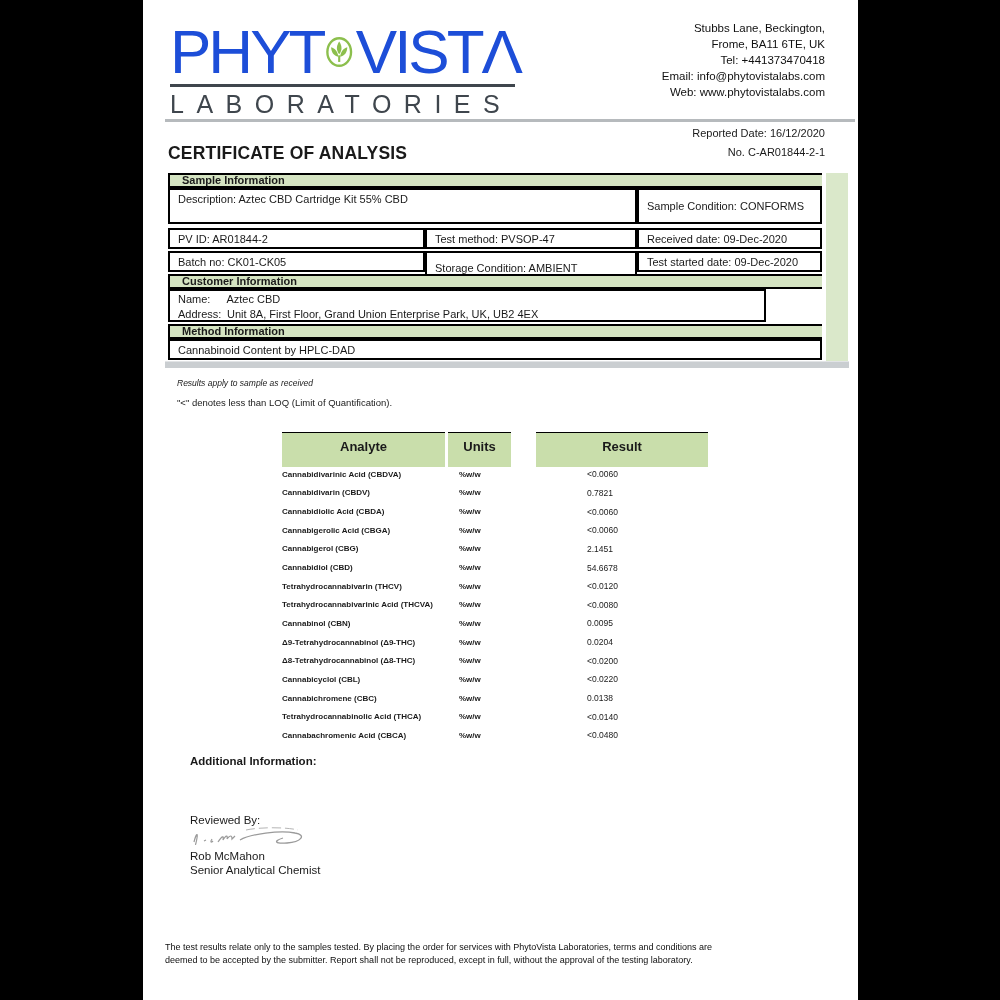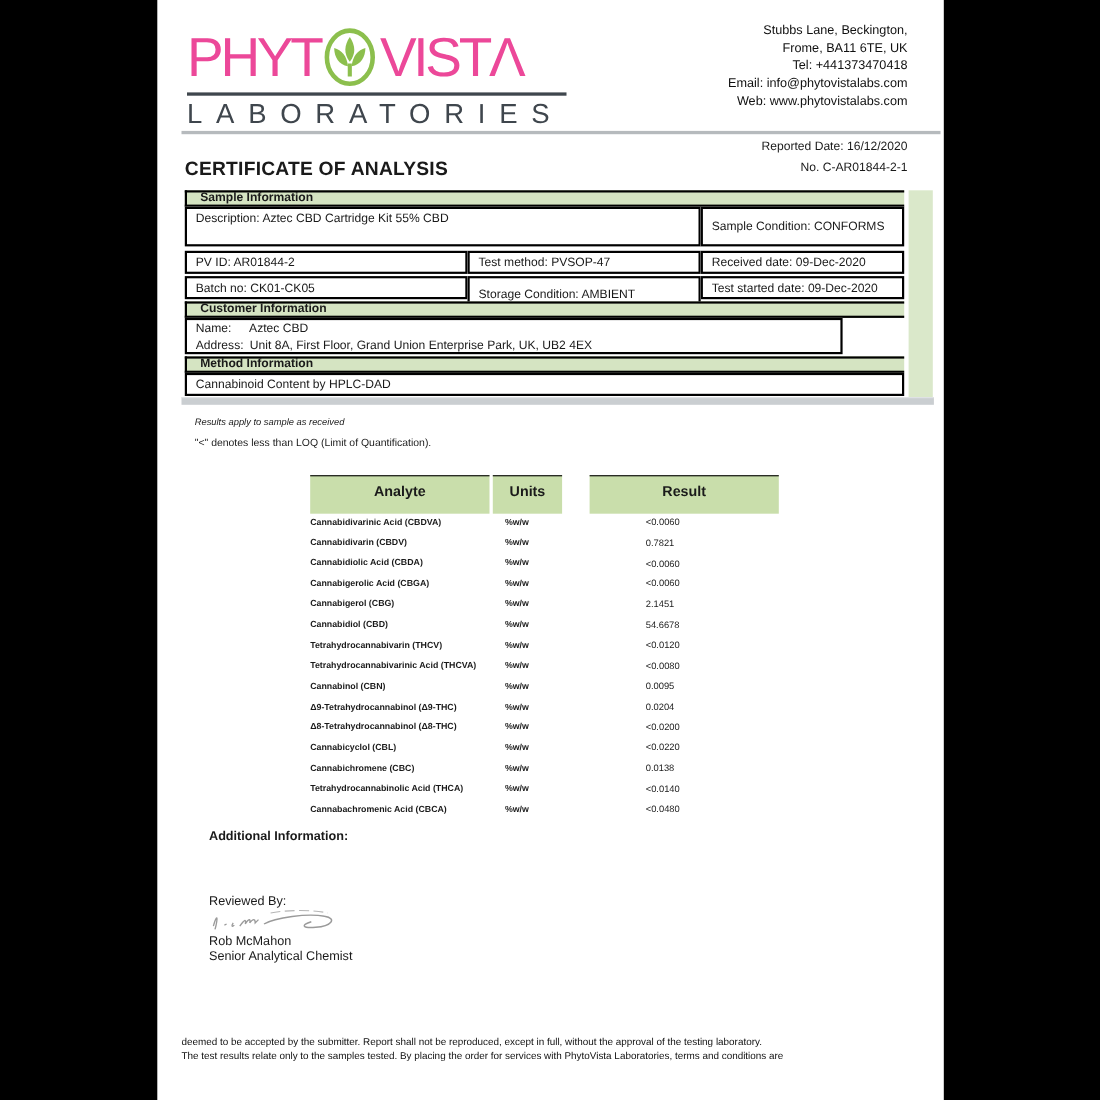--- a/index.html
+++ b/index.html
@@ -3,21 +3,21 @@
 <meta charset="utf-8">
 <style>
   html,body{margin:0;padding:0;}
   body{width:1000px;height:1000px;background:#000;position:relative;
        font-family:"Liberation Sans", sans-serif;color:#1a1a1a;overflow:hidden;}
   .page{position:absolute;left:143px;top:0;width:715px;height:1000px;background:#fff;}
   .abs{position:absolute;}
 
   
   .brandrow{left:27px;top:22px;width:350px;height:60px;display:flex;align-items:center;}
-  .wordmark{font-size:50px;letter-spacing:-3px;color:#ec4899;font-weight:400;line-height:1;}
+  .wordmark{font-size:62px;letter-spacing:-3px;color:#1d4ed8;font-weight:400;line-height:1;}
   .leafsvg{width:50px;height:56px;margin:0 2px;}
   .darkrule{left:27px;top:84px;width:345px;height:3px;background:#3f464d;}
   .labword{left:27px;top:90px;width:352px;font-size:25px;color:#3f464d;letter-spacing:12.5px;font-weight:400;}
   .grayrule{left:22px;top:119px;width:690px;height:3px;background:#b6babd;}
 
   .contact{left:362px;top:20px;width:320px;text-align:right;font-size:11.5px;line-height:16px;color:#101010;}
   .contact div{white-space:nowrap;}
 
   
   .repdate{left:382px;top:127px;width:300px;text-align:right;font-size:11px;}
@@ -209,17 +209,17 @@
     <path d="M6 16 C8 8 10 6 9 12 C8 18 7 20 8 17" stroke="#9a9a9a" stroke-width="1.2" fill="none"></path>
     <path d="M16 15 l2 -1 m6 -1 c-2 3 -1 4 1 2" stroke="#9a9a9a" stroke-width="1.2" fill="none"></path>
     <path d="M30 16 c4 -6 6 -7 5 -2 c3 -5 5 -5 4 -1 c3 -4 5 -4 5 0 l3 -3" stroke="#9a9a9a" stroke-width="1.2" fill="none"></path>
     <path d="M52 14 c10 -6 40 -10 55 -7 c12 2 6 9 -8 10 c-12 1 -14 -2 -4 -5" stroke="#9a9a9a" stroke-width="1.3" fill="none"></path>
     <path d="M58 4 c14 -3 40 -3 52 0" stroke="#b5b5b5" stroke-width="1" fill="none" stroke-dasharray="9 4"></path>
   </svg>
   <div class="abs signame">Rob McMahon</div>
   <div class="abs sigtitle">Senior Analytical Chemist</div>
 
   <div class="abs footer">
+    <div>The test results relate only to the samples tested.  By placing the order for services with PhytoVista Laboratories, terms and conditions are</div>
     <div>deemed to be accepted by the submitter. Report shall not be reproduced, except in full, without the approval of the testing laboratory.</div>
-    <div>The test results relate only to the samples tested.  By placing the order for services with PhytoVista Laboratories, terms and conditions are</div>
   </div>
 
 </div>
 
 </body></html>

